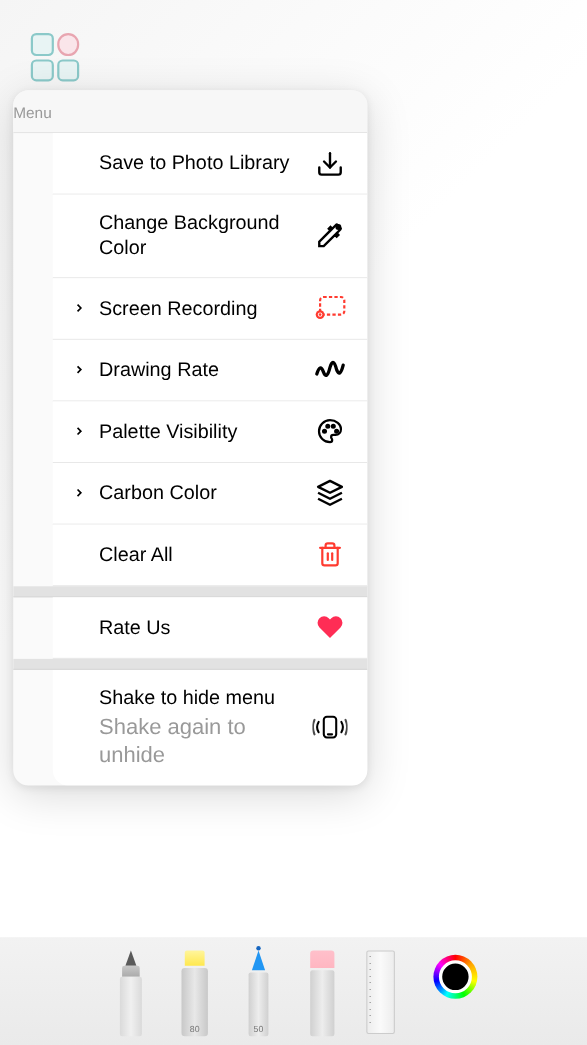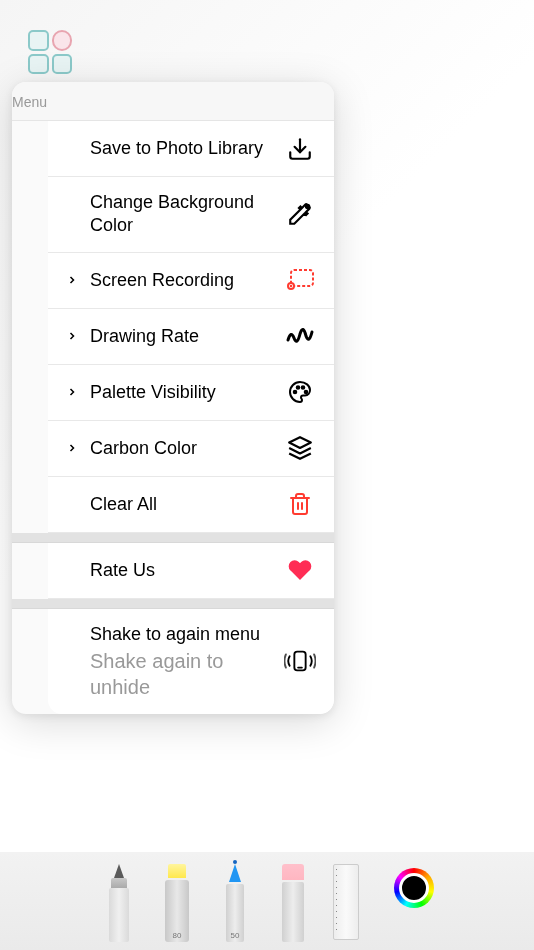--- a/index.html
+++ b/index.html
@@ -291,21 +291,21 @@
       <svg width="28" height="26" viewBox="0 0 24 24" fill="#ff2d55">
           <path d="M20.84 4.61a5.5 5.5 0 0 0-7.78 0L12 5.67l-1.06-1.06a5.5 5.5 0 0 0-7.78 7.78l1.06 1.06L12 21.23l7.78-7.78 1.06-1.06a5.5 5.5 0 0 0 0-7.78z"></path>
         </svg>
     </span>
   </div>
 
   <div class="separator"></div>
 
   <div class="menu-item no-chevron last">
     <span class="item-label">
-      <span>Shake to again menu</span>
+      <span>Shake to hide menu</span>
       <span class="item-subtitle">Shake again to unhide</span>
     </span>
     <span class="item-icon">
       <svg width="34" height="26" viewBox="0 0 34 26" fill="none" stroke="#000" stroke-width="2" stroke-linecap="round">
           <rect x="11" y="3" width="12" height="20" rx="3"></rect>
           <line x1="15" y1="20" x2="19" y2="20"></line>
           <path d="M6 8 Q3 13 6 18"></path>
           <path d="M2 6 Q-1 13 2 20" opacity="0.7"></path>
           <path d="M28 8 Q31 13 28 18"></path>
           <path d="M32 6 Q35 13 32 20" opacity="0.7"></path>

